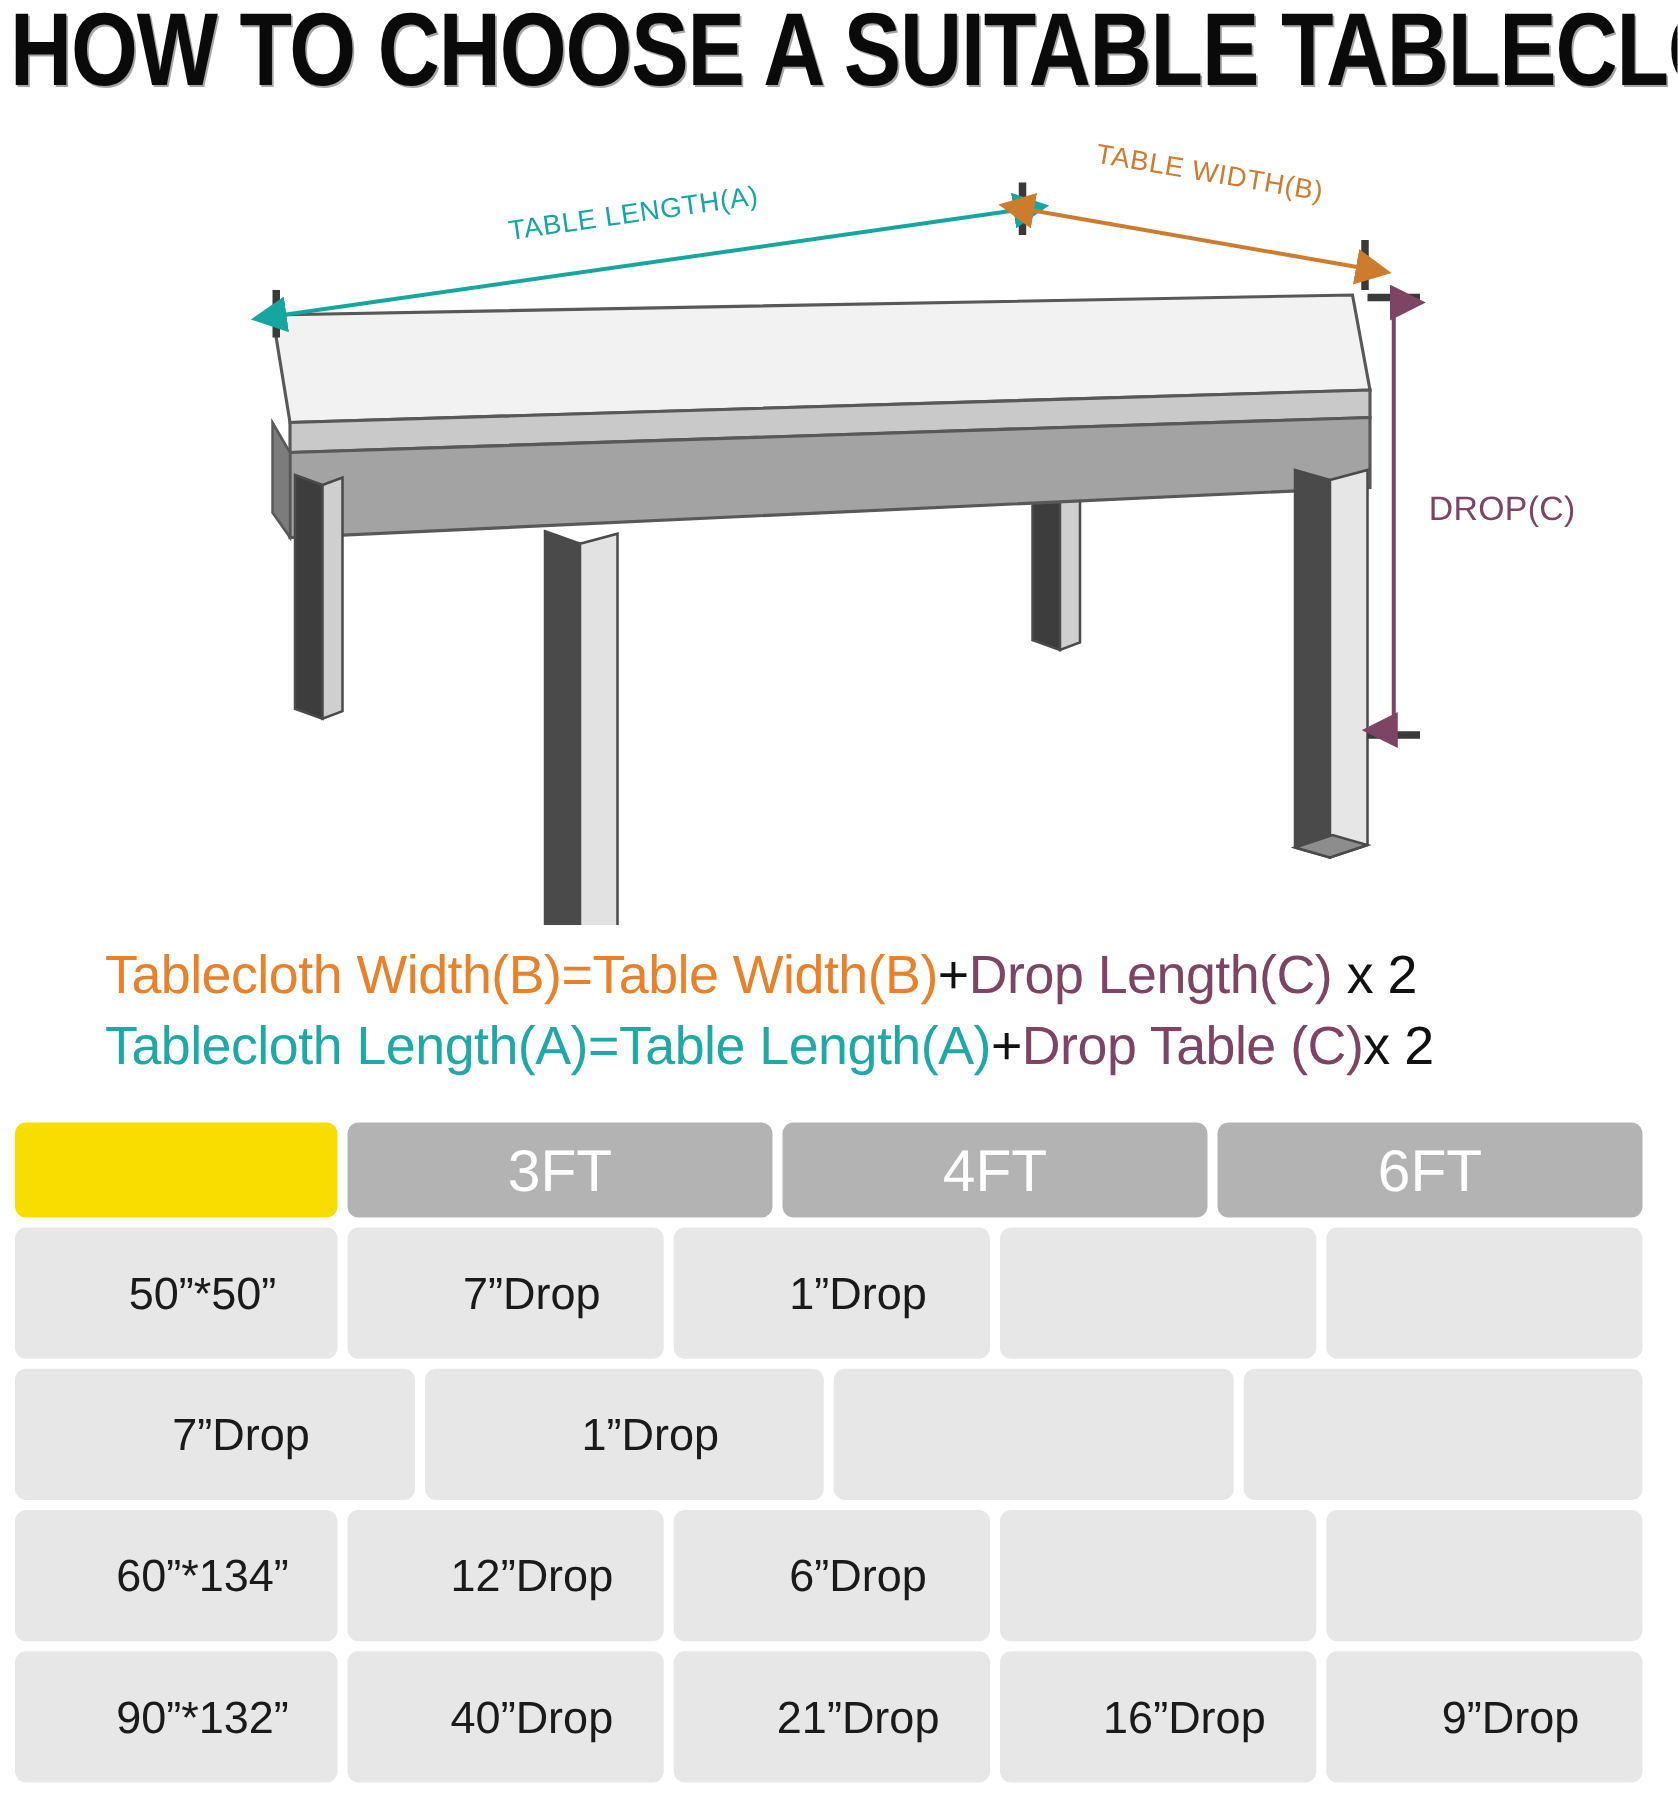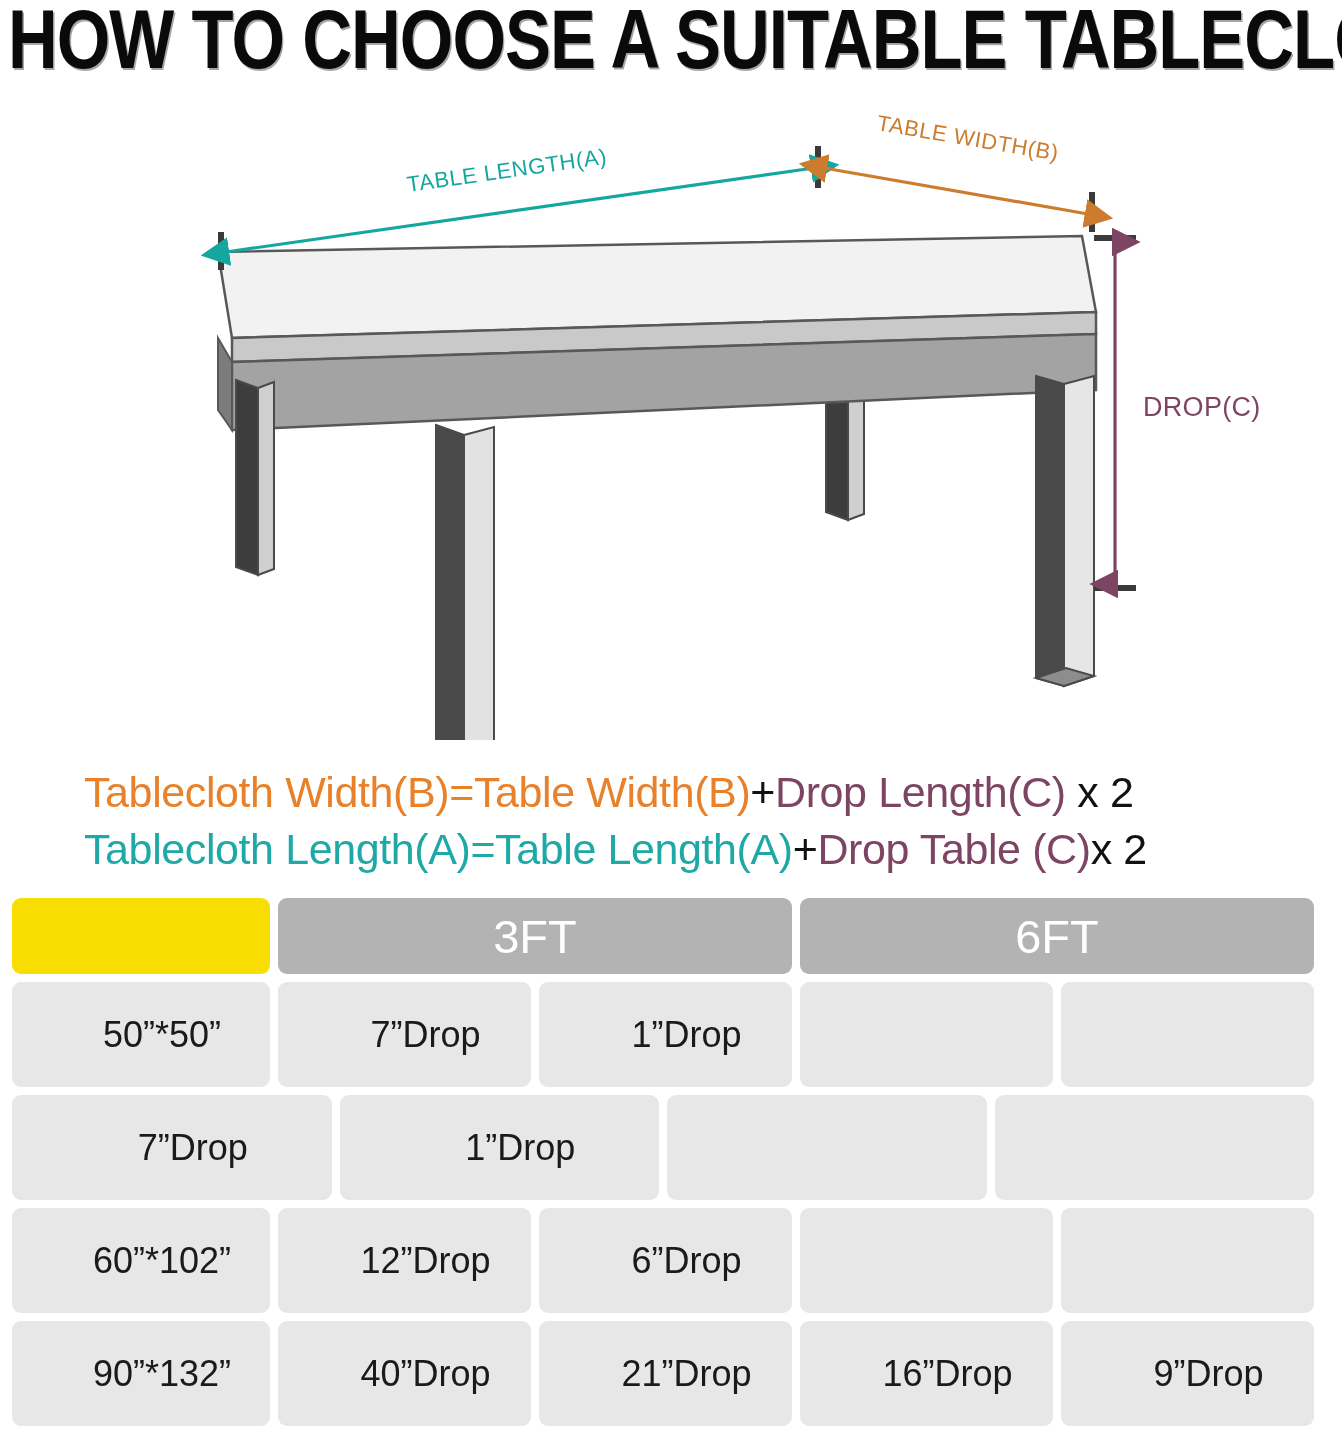--- a/index.html
+++ b/index.html
@@ -60,21 +60,20 @@
   .dim-label-orange{ fill: #cd7c2e; }
   .dim-label-purple{ fill: #7d4563; font-size: 27px; letter-spacing: 0.3px; }
 
   
   #formulas {
     position: absolute;
     left: 0; top: 752px;
     width: 1342px;
     height: 122px;
     padding-left: 84px;
-    margin-top: 12px;
   }
   .formula-line {
     font-family: "Liberation Sans", sans-serif;
     font-size: 43px;
     line-height: 57px;
     white-space: nowrap;
     letter-spacing: -0.4px;
   }
   .c-orange { color: #e8812a; }
   .c-teal   { color: #1ea8a6; }
@@ -213,40 +212,41 @@
     <div class="formula-line">
       <span class="c-teal">Tablecloth Length(A)=Table Length(A)</span><span class="c-black">+</span><span class="c-purple">Drop Table (C)</span><span class="c-black">x 2</span>
     </div>
   </div>
 
   <div id="size-table">
 
     <div class="t-row head-row">
       <div class="t-cell col-0 corner"></div>
       <div class="t-cell col-n">3FT</div>
+      <div class="t-cell col-n">4FT</div>
       <div class="t-cell col-n">6FT</div>
     </div>
 
     <div class="t-row body-row">
       <div class="t-cell col-0">50”*50”</div>
       <div class="t-cell col-n">7”Drop</div>
       <div class="t-cell col-n">1”Drop</div>
       <div class="t-cell col-n"></div>
       <div class="t-cell col-n"></div>
     </div>
 
     <div class="t-row body-row">
       <div class="t-cell col-n">7”Drop</div>
       <div class="t-cell col-n">1”Drop</div>
       <div class="t-cell col-n"></div>
       <div class="t-cell col-n"></div>
     </div>
 
     <div class="t-row body-row">
-      <div class="t-cell col-0">60”*102”</div>
+      <div class="t-cell col-0">60”*134”</div>
       <div class="t-cell col-n">12”Drop</div>
       <div class="t-cell col-n">6”Drop</div>
       <div class="t-cell col-n"></div>
       <div class="t-cell col-n"></div>
     </div>
 
     <div class="t-row body-row">
       <div class="t-cell col-0">90”*132”</div>
       <div class="t-cell col-n">40”Drop</div>
       <div class="t-cell col-n">21”Drop</div>

